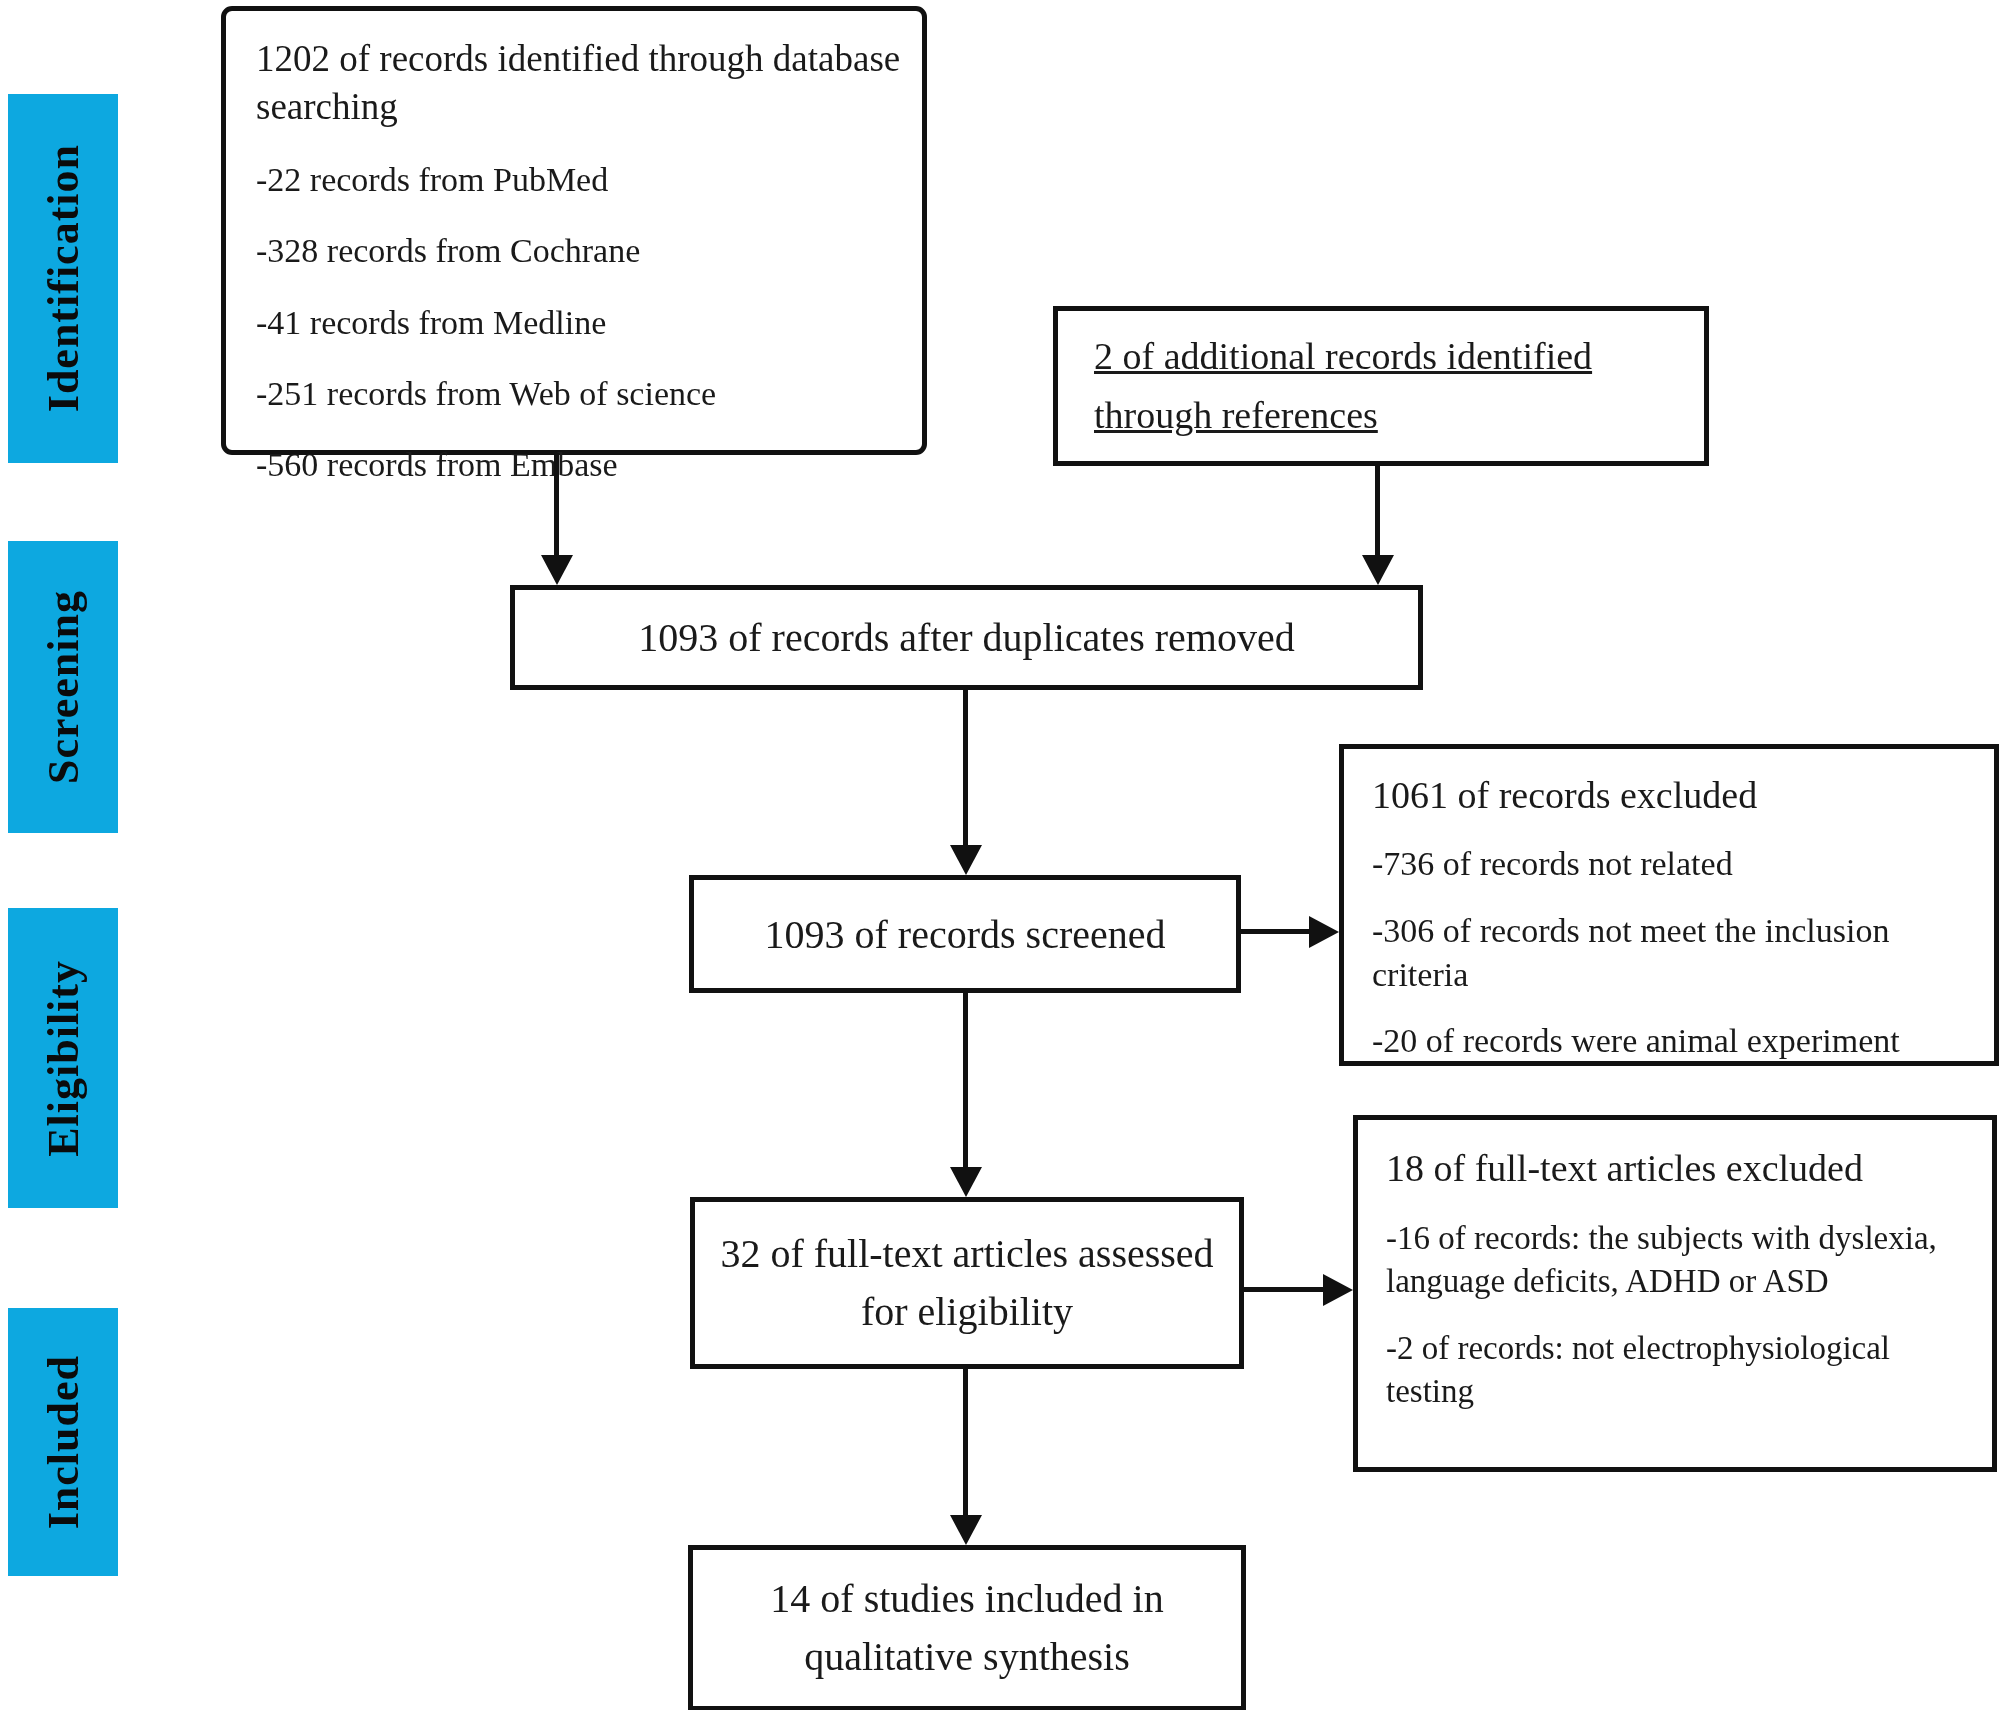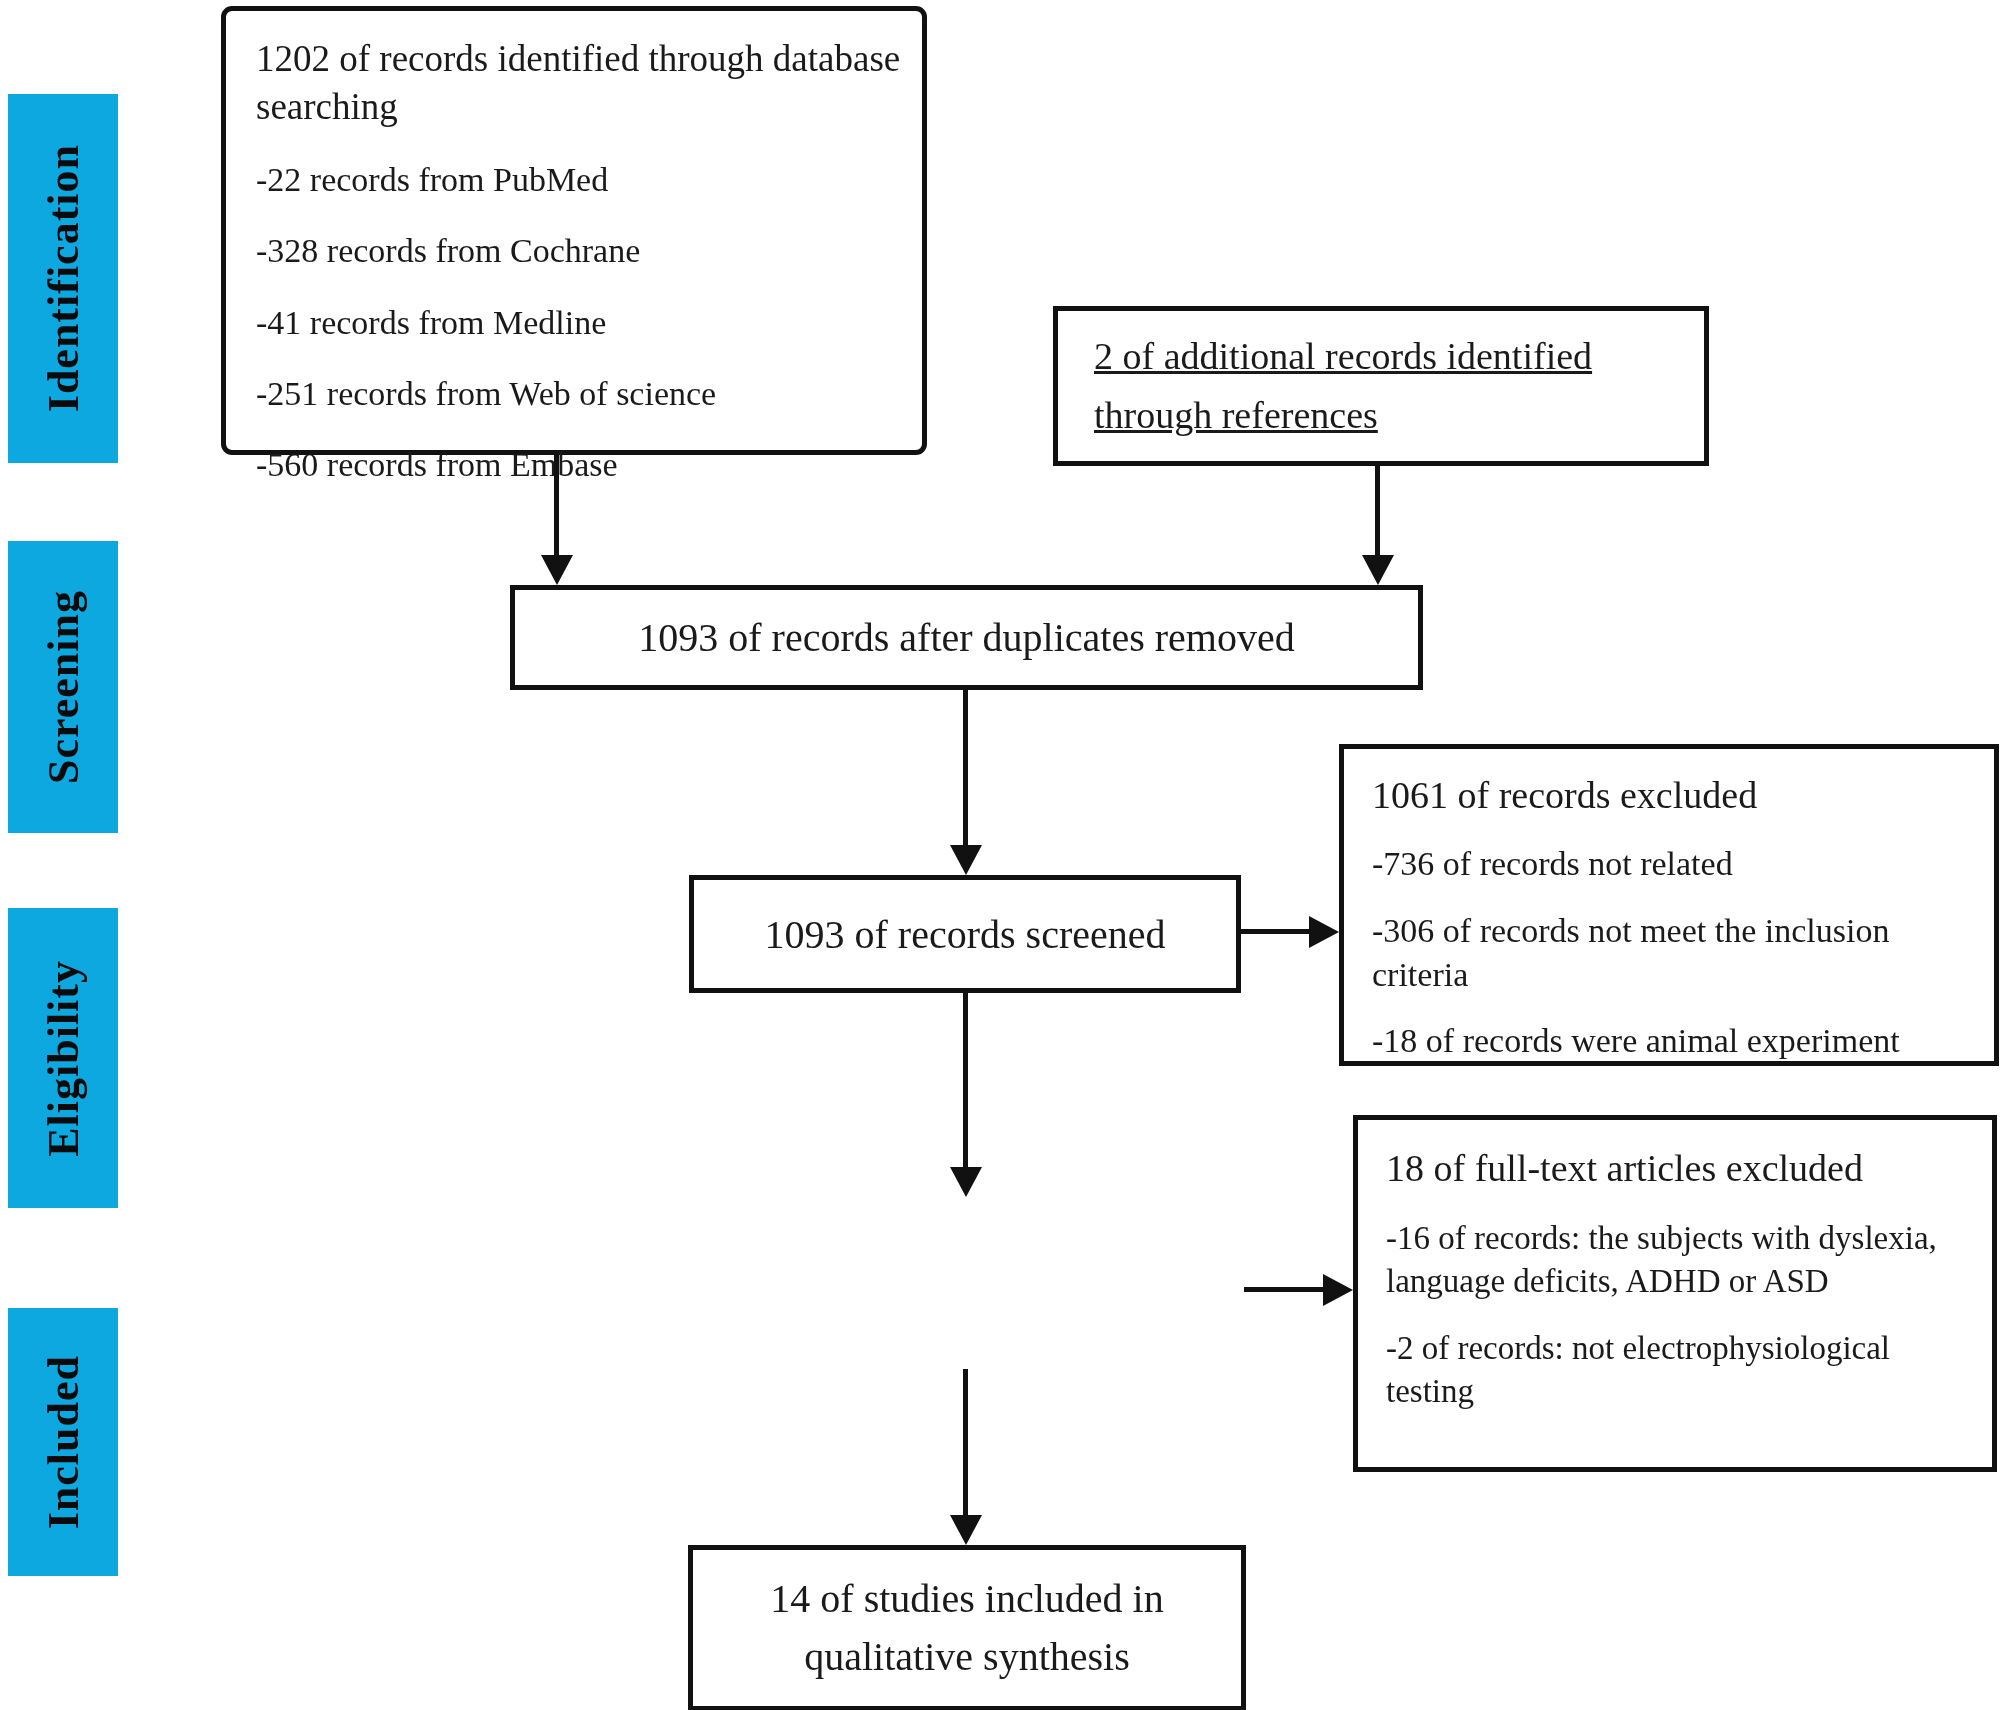--- a/index.html
+++ b/index.html
@@ -146,23 +146,26 @@
   </div>
 
   <div class="box center b-screened" style="left:689px;top:875px;width:552px;height:118px;">
     <div>1093 of records screened</div>
   </div>
 
   <div class="box b-excluded1" style="left:1339px;top:744px;width:660px;height:322px;">
     <div class="box-title">1061 of records excluded</div>
     <div class="box-item">-736 of records not related</div>
     <div class="box-item">-306 of records not meet the inclusion criteria</div>
-    <div class="box-item">-18 of records were animal experiment</div>
-  </div>
-
+    <div class="box-item">-20 of records were animal experiment</div>
+  </div>
+
+  <div class="box center b-assessed" style="left:690px;top:1197px;width:554px;height:172px;">
+    <div>32 of full-text articles assessed for eligibility</div>
+  </div>
 
   <div class="box b-excluded2" style="left:1353px;top:1115px;width:644px;height:357px;">
     <div class="box-title">18 of full-text articles excluded</div>
     <div class="box-item">-16 of records: the subjects with dyslexia, language deficits, ADHD or ASD</div>
     <div class="box-item">-2 of records: not electrophysiological testing</div>
   </div>
 
   <div class="box center b-included" style="left:688px;top:1545px;width:558px;height:166px;">
     <div>14 of studies included in qualitative synthesis</div>
   </div>

